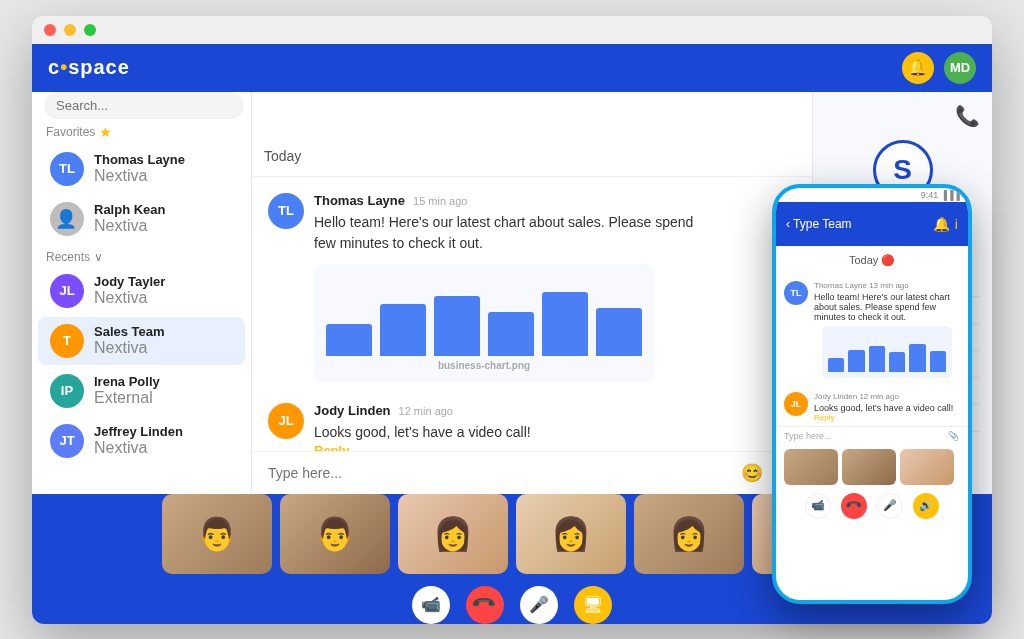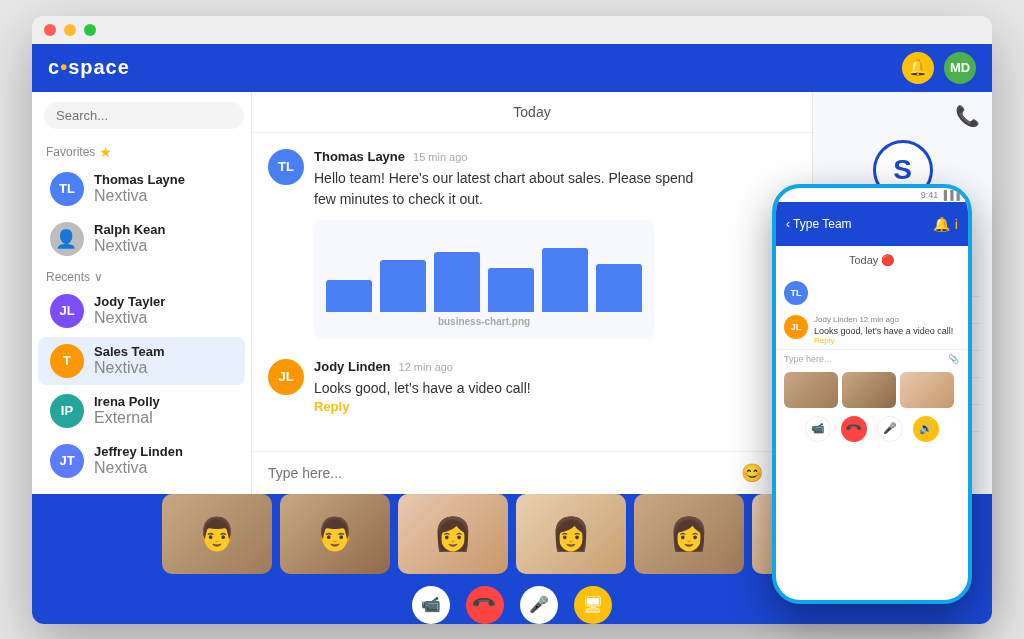--- a/index.html
+++ b/index.html
@@ -78,21 +78,21 @@
 
     
     .sidebar {
       width: 220px;
       background: #fff;
       border-right: 1px solid #e8e8e8;
       display: flex;
       flex-direction: column;
     }
     .sidebar-search {
-      padding: 10px 12px;
+      padding: 0 12px;
       display: flex;
       align-items: center;
       gap: 8px;
     }
     .search-input {
       flex: 1;
       background: #f4f4f4;
       border: none;
       border-radius: 20px;
       padding: 6px 12px;
@@ -145,25 +145,26 @@
     }
 
     
     .chat-area {
       flex: 1;
       display: flex;
       flex-direction: column;
       background: #fff;
     }
     .chat-header {
-      text-align: center;
+      text-align: left;
       padding: 12px;
       border-bottom: 1px solid #f0f0f0;
       font-size: 14px;
       color: #555;
+      margin-top: 44px;
     }
     .chat-messages {
       flex: 1;
       overflow-y: auto;
       padding: 16px;
     }
     .message-item { display: flex; gap: 10px; margin-bottom: 20px; }
     .msg-avatar {
       width: 36px; height: 36px; border-radius: 50%;
       display: flex; align-items: center; justify-content: center;
@@ -543,20 +544,34 @@
   <div class="phone-overlay">
     <div class="phone-status">9:41 ▐▐▐</div>
     <div class="phone-top">
       <div class="phone-back">‹ Type Team</div>
       <div class="phone-icons">🔔 ℹ</div>
     </div>
     <div style="background:#fff; flex:1; overflow:auto;">
       <div class="phone-today">Today 🔴</div>
       <div class="phone-msg">
         <div class="phone-avatar">TL</div>
+        <div>
+          <div style="font-size:8px;color:#888;margin-bottom:2px;">Thomas Layne <span>13 min ago</span></div>
+          <div class="phone-msg-text">Hello team! Here's our latest chart about sales. Please spend few minutes to check it out.</div>
+          <div class="phone-chart">
+            <div class="phone-bars">
+              <div class="phone-bar" style="height:35%"></div>
+              <div class="phone-bar" style="height:55%"></div>
+              <div class="phone-bar" style="height:65%"></div>
+              <div class="phone-bar" style="height:48%"></div>
+              <div class="phone-bar" style="height:70%"></div>
+              <div class="phone-bar" style="height:52%"></div>
+            </div>
+          </div>
+        </div>
       </div>
       <div class="phone-msg2">
         <div class="phone-avatar" style="background:#ff9800">JL</div>
         <div>
           <div style="font-size:8px;color:#888;margin-bottom:2px;">Jody Linden <span>12 min ago</span></div>
           <div class="phone-msg-text">Looks good, let's have a video call!</div>
           <div class="phone-reply">Reply</div>
         </div>
       </div>
       <div class="phone-input-area">

